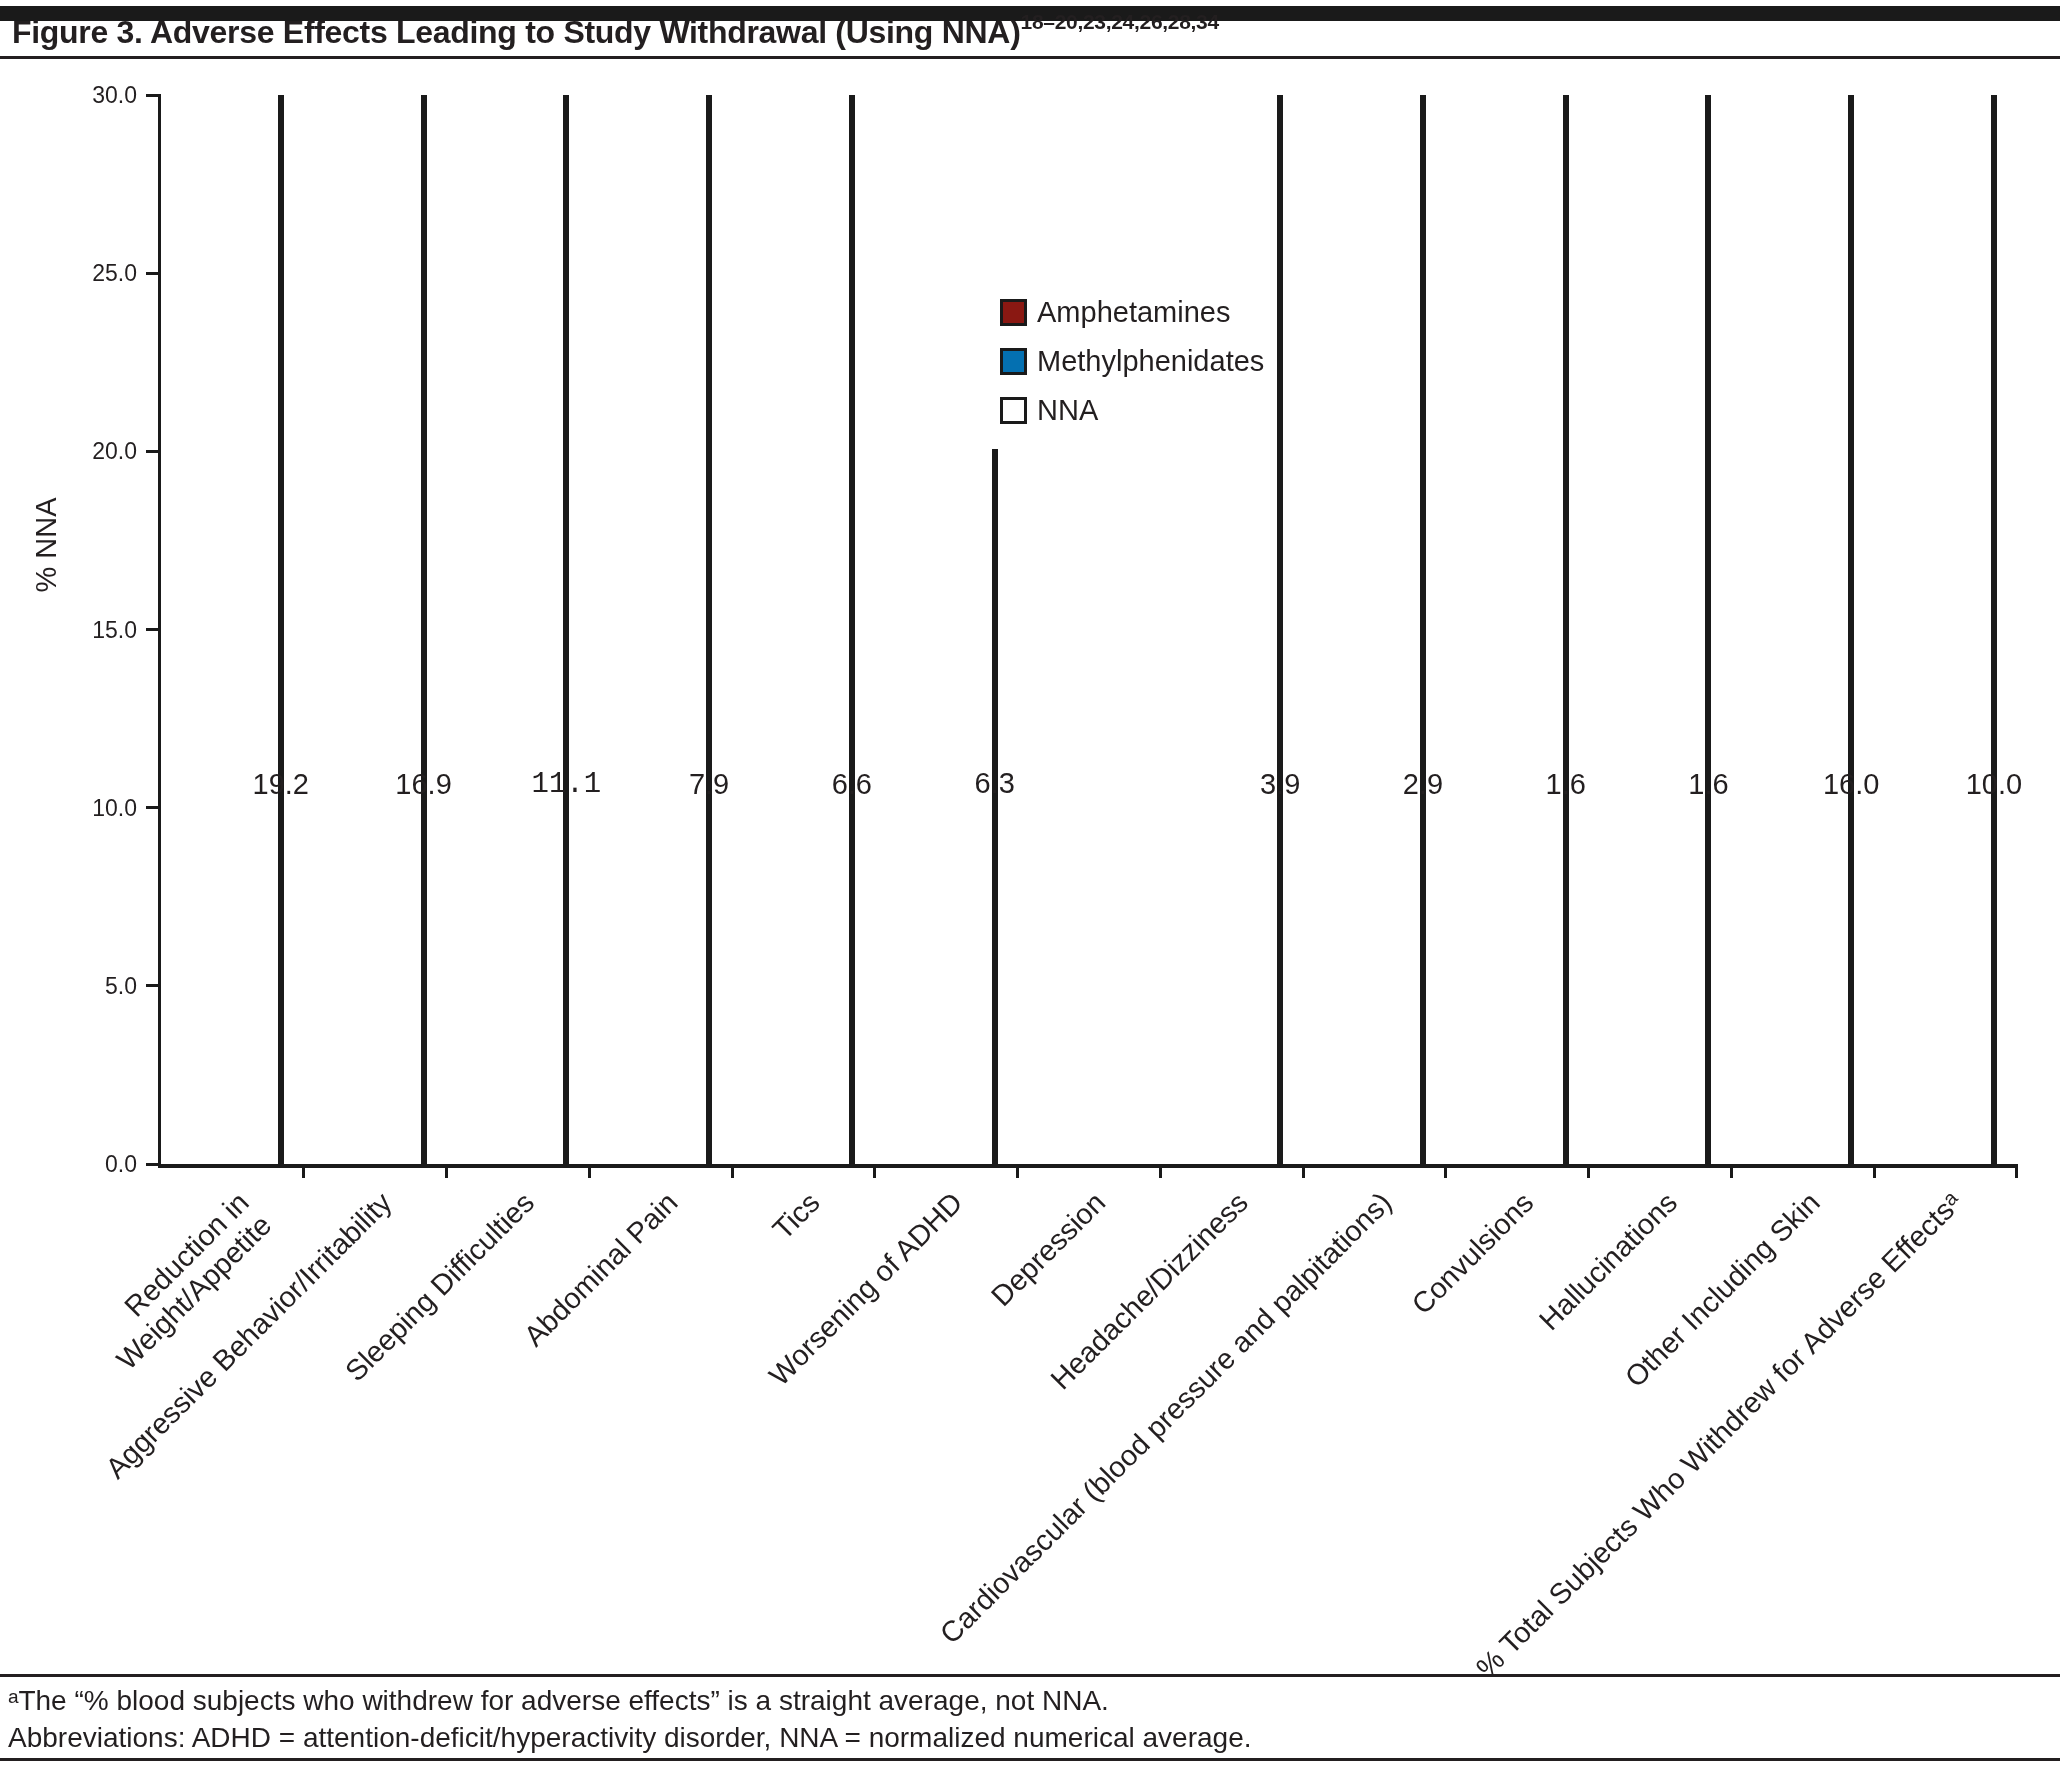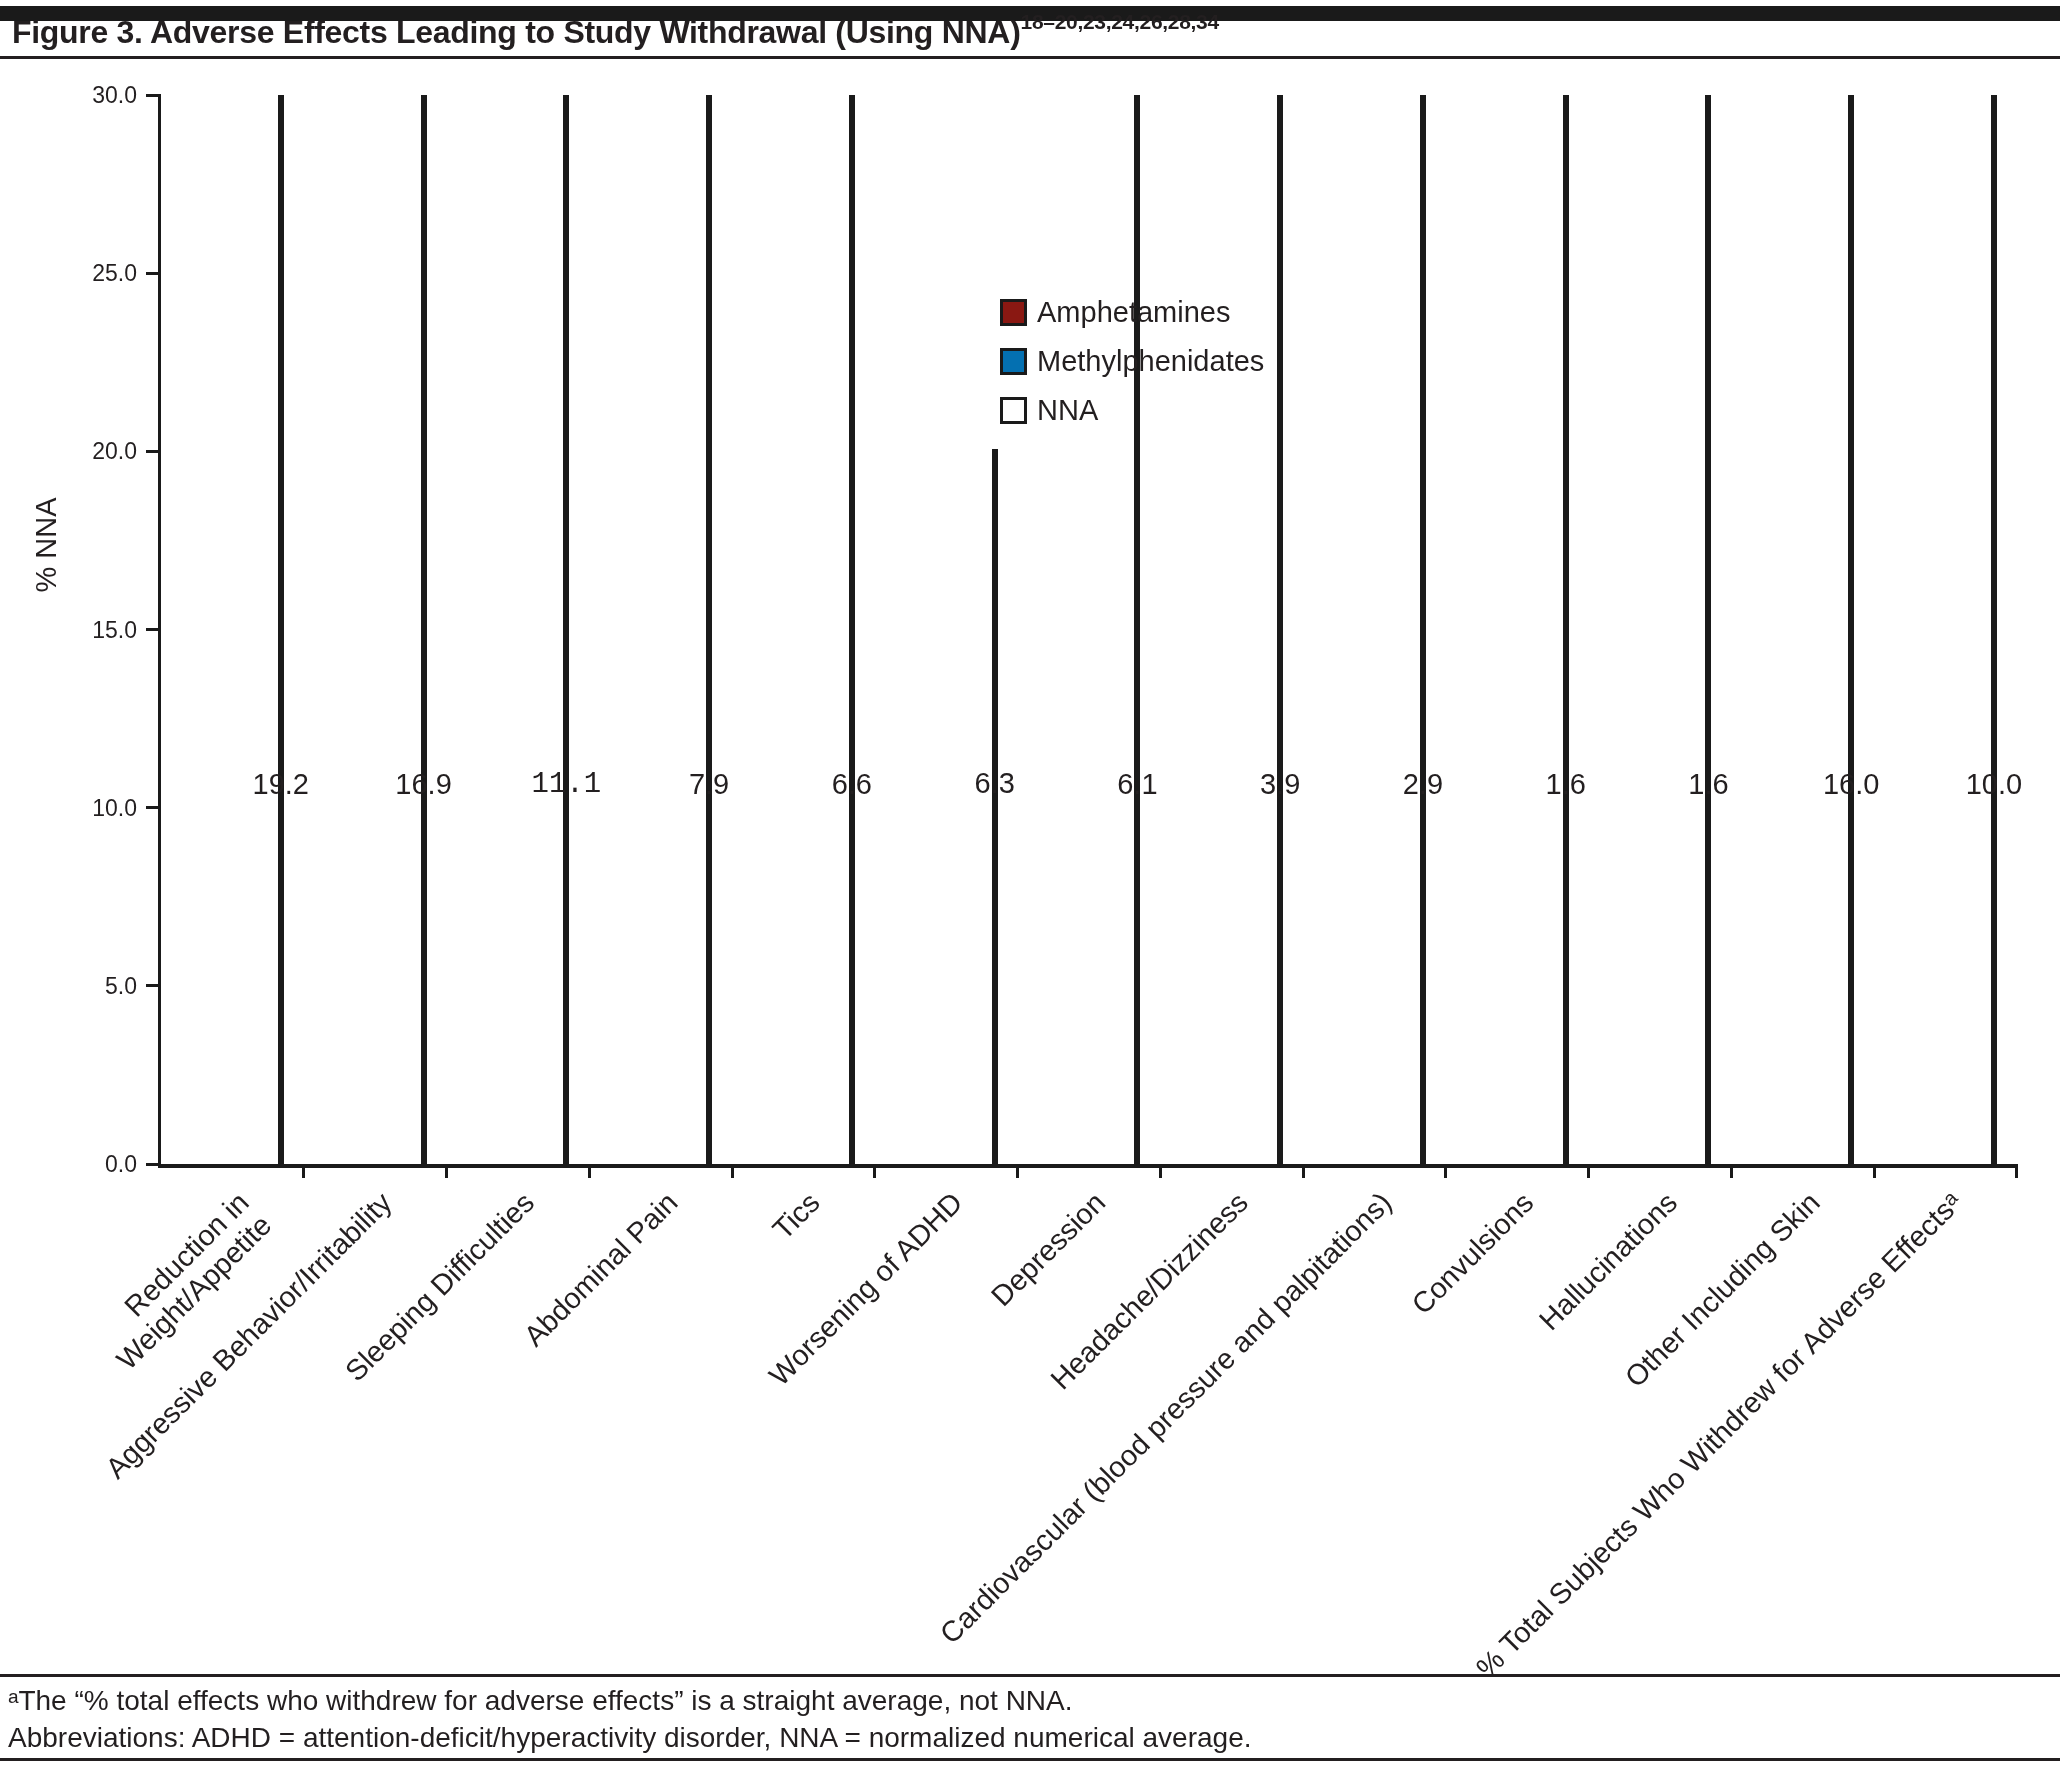--- a/index.html
+++ b/index.html
@@ -124,27 +124,20 @@
           <div class="bar spacer"></div>
           <div class="bar" style="height: 22%; background: rgb(4, 112, 177);"></div>
           <div class="bar" style="height: 21%; background: rgb(255, 255, 255);">
             <div class="val">6.3</div>
           </div>
         </div>
         <div class="xtick"></div>
         <div class="xlabel-anchor"><span>Worsening of ADHD</span></div>
       </div>
       <div class="cell">
-        <div class="bars">
-          <div class="bar" style="height: 28.3333%; background: rgb(138, 24, 18);"></div>
-          <div class="bar" style="height: 8.66667%; background: rgb(4, 112, 177);"></div>
-          <div class="bar" style="height: 20.3333%; background: rgb(255, 255, 255);">
-            <div class="val">6.1</div>
-          </div>
-        </div>
         <div class="xtick"></div>
         <div class="xlabel-anchor"><span>Depression</span></div>
       </div>
       <div class="cell">
         <div class="bars">
           <div class="bar" style="height: 16%; background: rgb(138, 24, 18);"></div>
           <div class="bar" style="height: 12%; background: rgb(4, 112, 177);"></div>
           <div class="bar" style="height: 13%; background: #c2410c;">
             <div class="val">3.9</div>
           </div>
@@ -234,16 +227,16 @@
     <span>Methylphenidates</span>
   </div>
   <div class="legend-row">
     <span class="swatch" style="background: rgb(255, 255, 255);"></span>
     <span>NNA</span>
   </div>
 </div>
 
 <div class="rule foot-top"></div>
 <div class="footnotes">
-  <p>ᵃThe “% total effects who withdrew for adverse effects” is a straight average, not NNA.</p>
+  <p>ᵃThe “% blood subjects who withdrew for adverse effects” is a straight average, not NNA.</p>
   <p>Abbreviations: ADHD = attention-deficit/hyperactivity disorder, NNA = normalized numerical average.</p>
 </div>
 <div class="rule foot-bottom"></div>
 
 </body></html>

